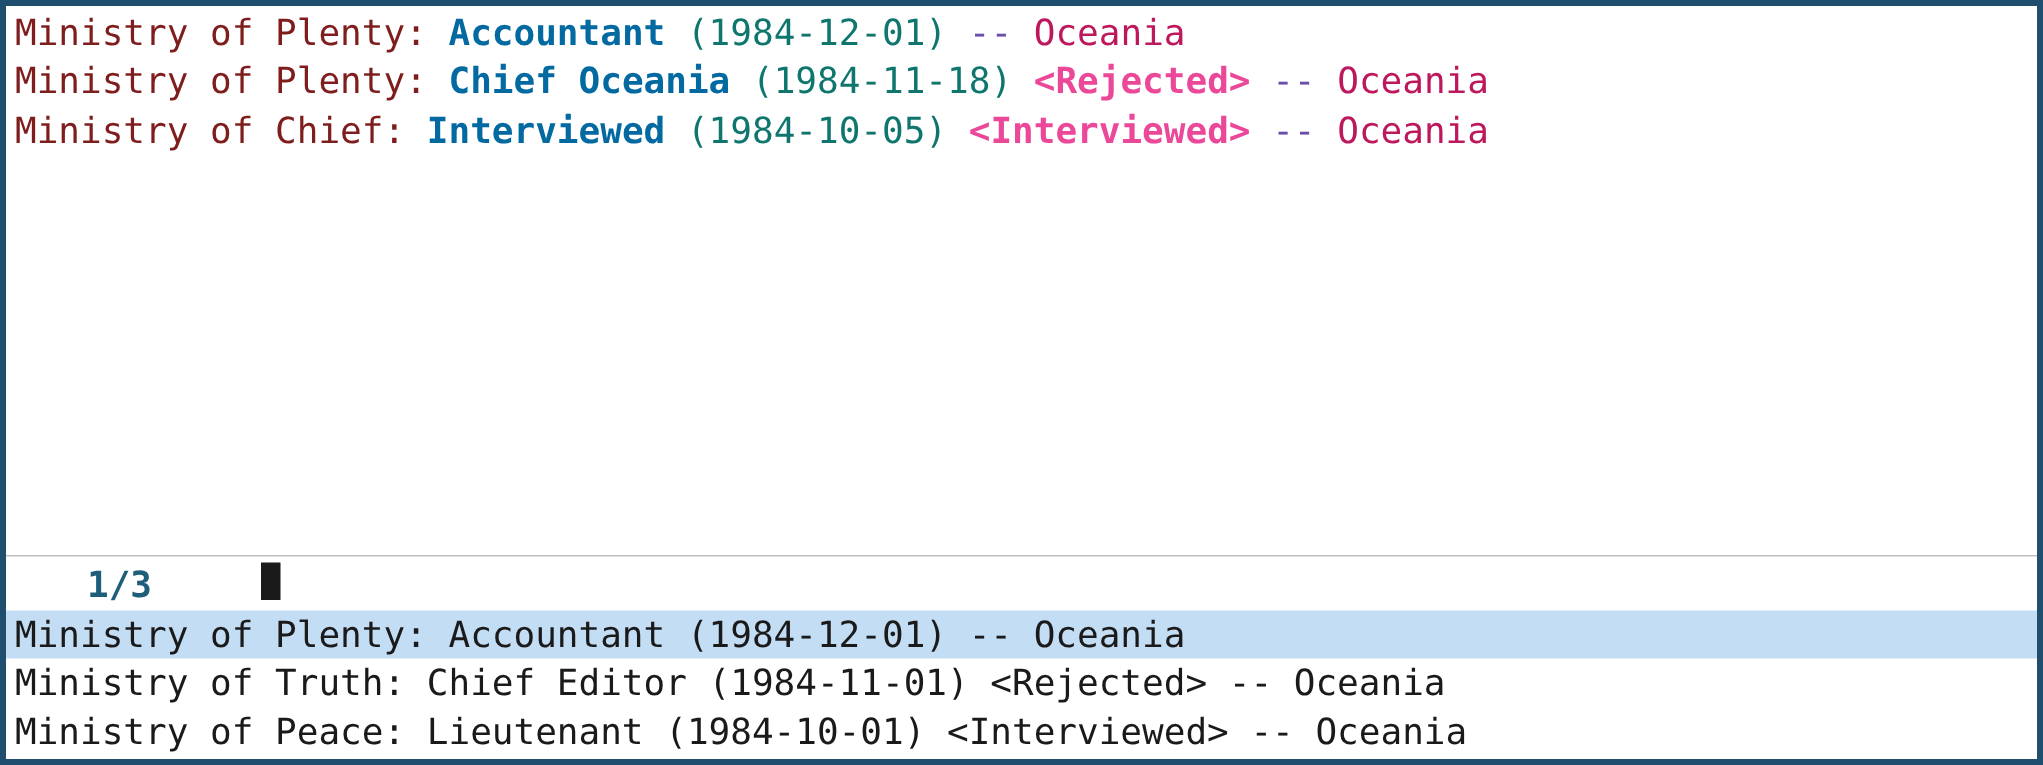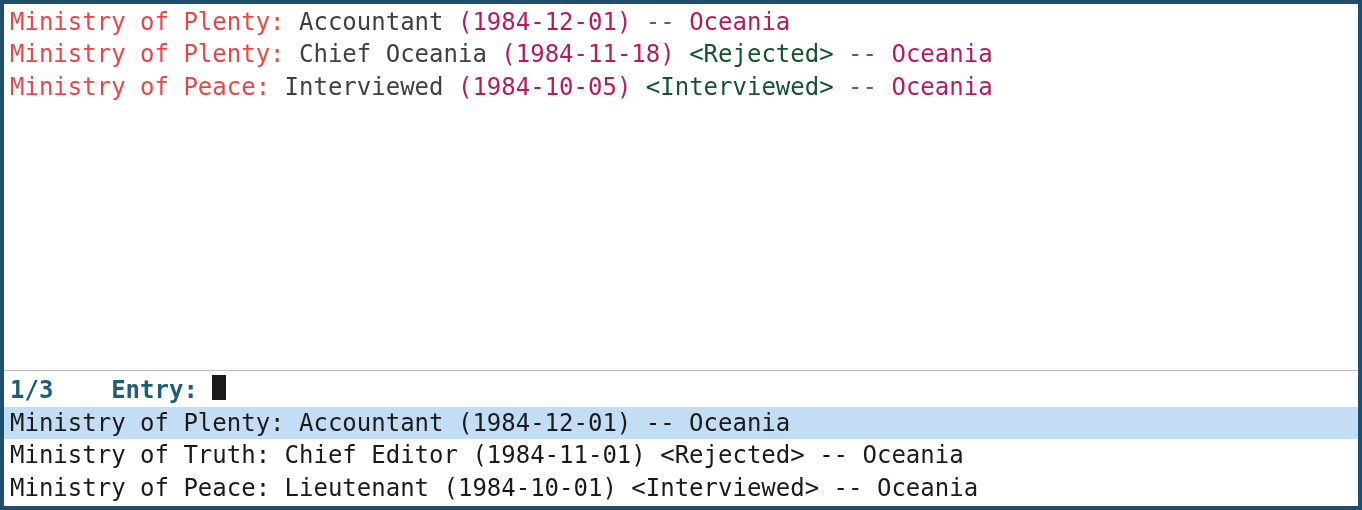--- a/index.html
+++ b/index.html
@@ -16,37 +16,37 @@
     display: flex;
     flex-direction: column;
     overflow: hidden;
   }
   .upper-pane {
     flex: 1;
     padding: 2px 6px 0 6px;
     overflow: hidden;
   }
   .entry-row { white-space: pre; }
-  .ministry { color: #ef4444; text-align: center; }
-  .position { color: #404040; }
-  .date     { color: #be185d; margin-top: 21px; }
-  .status   { color: #14532d; }
+  .ministry { color: #7f1d1d; text-align: center; }
+  .position { color: #0369a1; font-weight: bold; }
+  .date     { color: #0f766e; margin-top: 21px; }
+  .status   { color: #ec4899; font-weight: bold; }
   .sep      { color: #6a4ea8; }
   .country  { color: #be185d; }
   .divider {
     border-top: 1px solid #bfbfbf;
     width: 100%;
   }
   .prompt-bar {
     padding: 2px 6px 0 6px;
     white-space: pre;
     display: flex;
     align-items: baseline;
   }
-  .counter { color: #1f5e7a; font-weight: 600; }
+  .counter { color: #1f5e7a; font-weight: 600; margin-left: 48px; }
   .prompt-label { color: #1f5e7a; font-weight: 600; }
   .cursor {
     display: inline-block;
     width: 0.55em;
     height: 1.05em;
     background: #1a1a1a;
     vertical-align: text-bottom;
     transform: translateY(2px);
   }
   .lower-pane { padding: 0 0 2px 0; }
@@ -56,24 +56,24 @@
     color: #1a1a1a;
   }
   .lower-row.selected { background: #c3ddf5; }
 </style>
 </head>
 <body>
 
 <div class="upper-pane">
   <div class="entry-row"><span class="ministry">Ministry of Plenty</span><span class="ministry">: </span><span class="position">Accountant</span><span> </span><span class="date">(<span>1984-12-01</span>)</span><span> </span><span class="sep">--</span><span> </span><span class="country">Oceania</span></div>
   <div class="entry-row"><span class="ministry">Ministry of Plenty</span><span class="ministry">: </span><span class="position">Chief Oceania</span><span> </span><span class="date">(<span>1984-11-18</span>)</span><span> </span><span class="status">&lt;Rejected&gt;</span><span> </span><span class="sep">--</span><span> </span><span class="country">Oceania</span></div>
-  <div class="entry-row"><span class="ministry">Ministry of Peace</span><span class="ministry">: </span><span class="position">Interviewed</span><span> </span><span class="date">(<span>1984-10-05</span>)</span><span> </span><span class="status">&lt;Interviewed&gt;</span><span> </span><span class="sep">--</span><span> </span><span class="country">Oceania</span></div>
+  <div class="entry-row"><span class="ministry">Ministry of Chief</span><span class="ministry">: </span><span class="position">Interviewed</span><span> </span><span class="date">(<span>1984-10-05</span>)</span><span> </span><span class="status">&lt;Interviewed&gt;</span><span> </span><span class="sep">--</span><span> </span><span class="country">Oceania</span></div>
 </div>
 
 <div class="divider"></div>
 
-<div class="prompt-bar"><span class="counter">1/3</span><span>    </span><span class="prompt-label">Entry:</span><span> </span><span class="cursor"></span></div>
+<div class="prompt-bar"><span class="counter">1/3</span><span>    </span><span> </span><span class="cursor"></span></div>
 
 <div class="lower-pane">
   <div class="lower-row selected">Ministry of Plenty: Accountant (1984-12-01) -- Oceania</div>
   <div class="lower-row">Ministry of Truth: Chief Editor (1984-11-01) &lt;Rejected&gt; -- Oceania</div>
   <div class="lower-row">Ministry of Peace: Lieutenant (1984-10-01) &lt;Interviewed&gt; -- Oceania</div>
 </div>
 
 </body></html>

